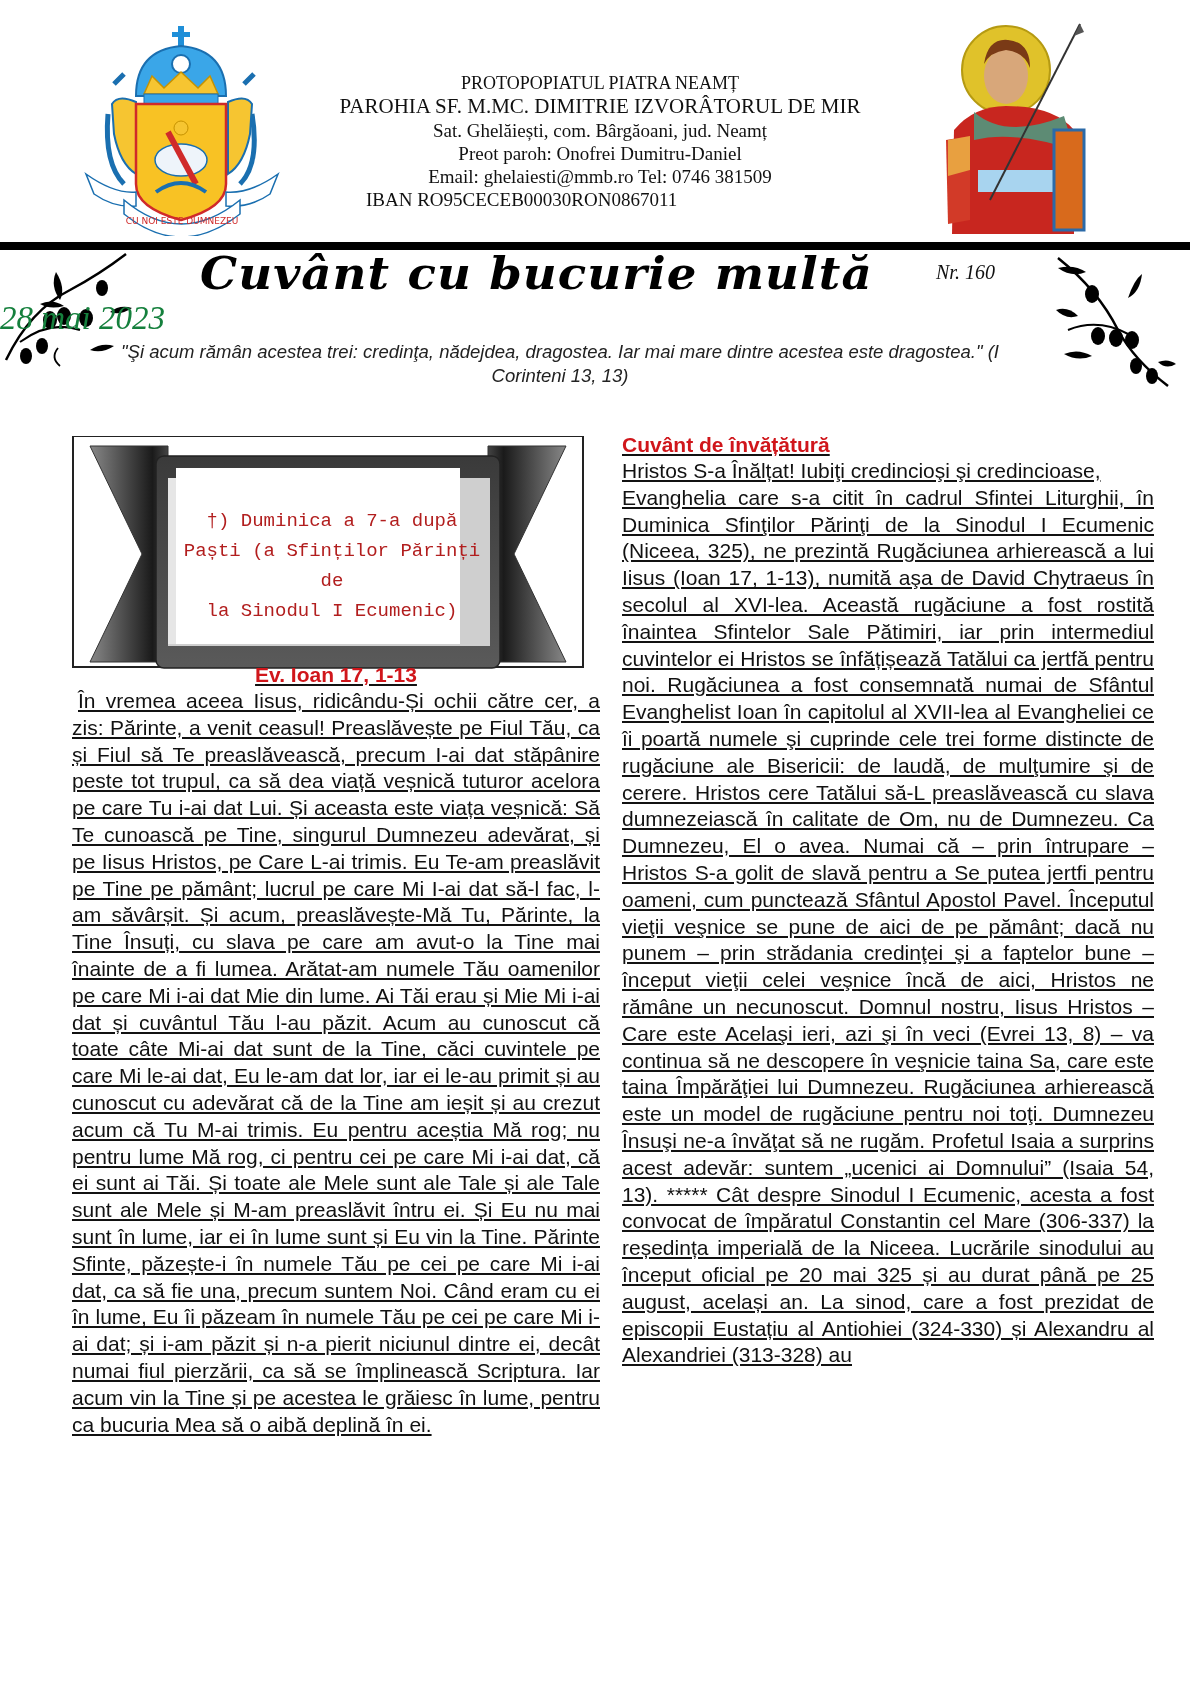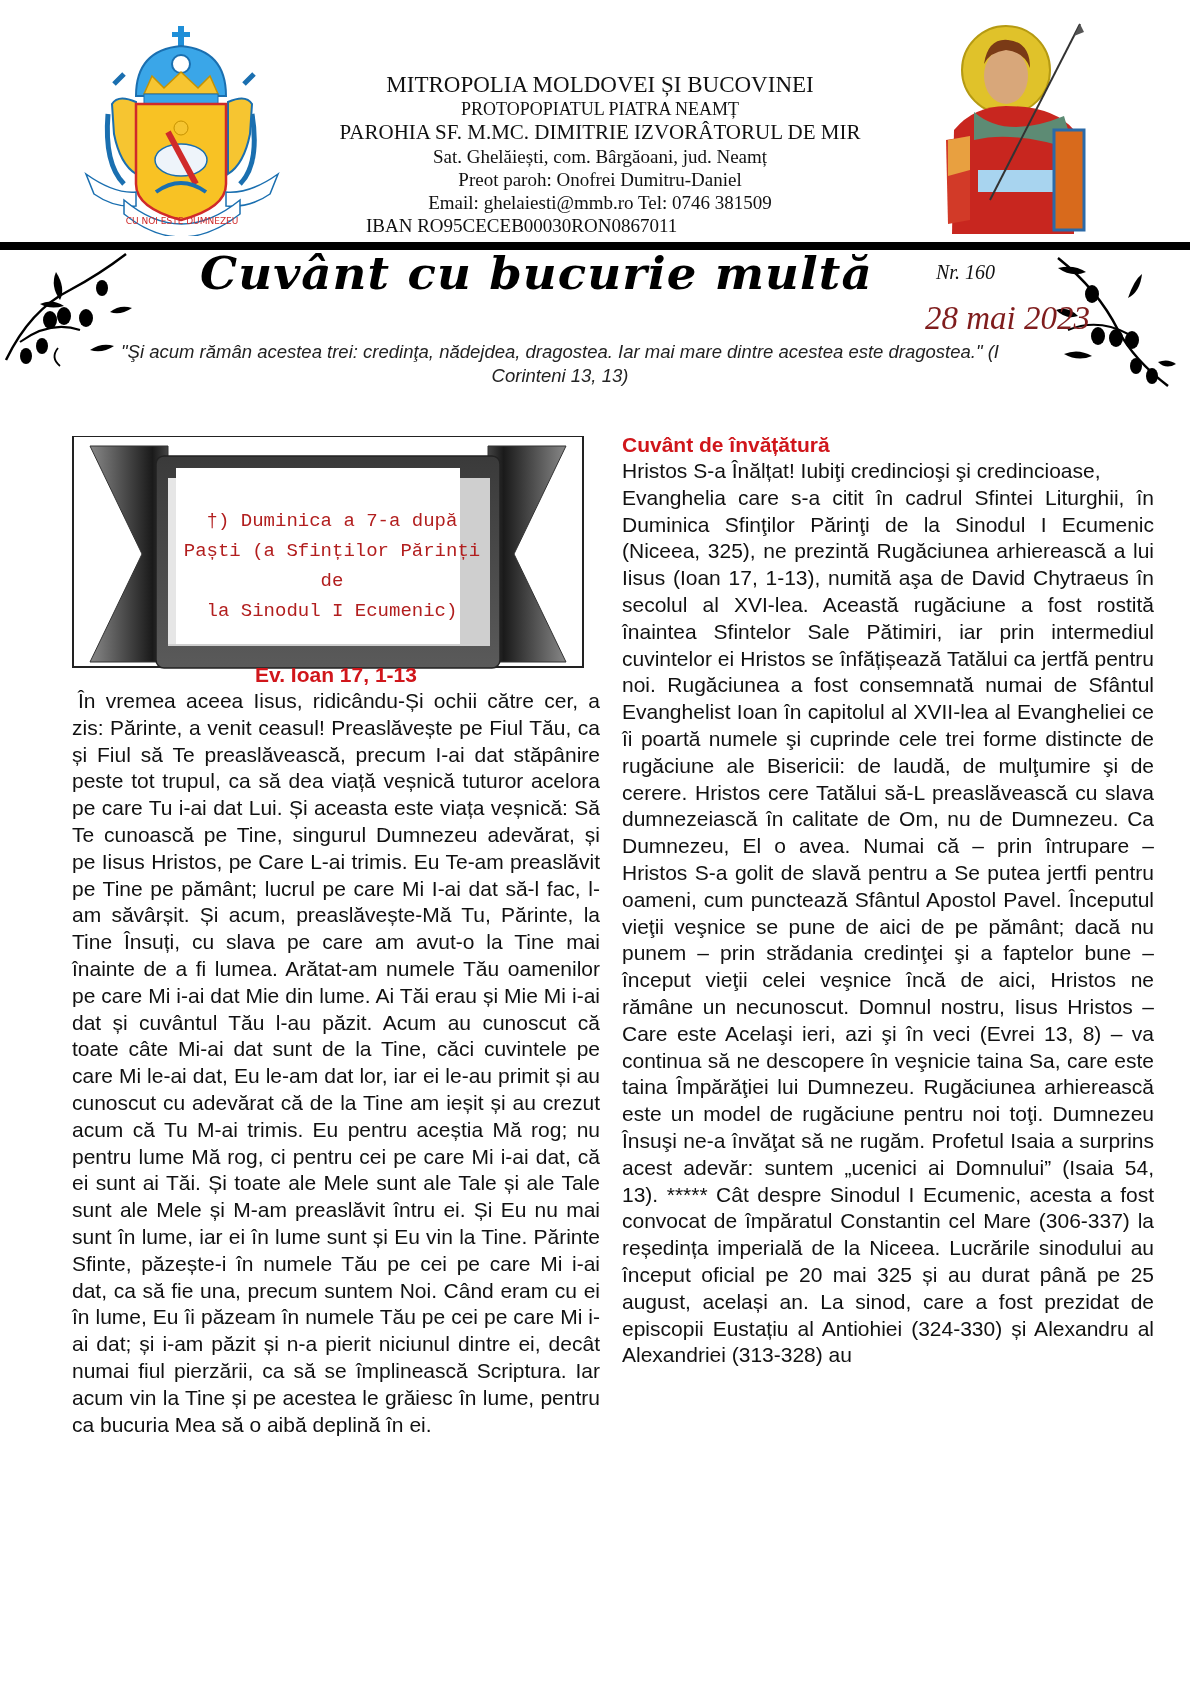--- a/index.html
+++ b/index.html
@@ -22,35 +22,35 @@
 
   .olive { position: absolute; }
   .olive.left { left: 0; top: 250px; width: 140px; height: 120px; }
   .olive.right { left: 1038px; top: 250px; width: 140px; height: 140px; }
 
   .title { position: absolute; left: 200px; top: 248px; width: 660px; text-align: left;
     font-family: "DejaVu Serif", serif; font-style: italic; font-weight: bold;
     font-size: 44px; letter-spacing: 1px; color: #000; transform: scaleX(1.06); transform-origin: left; }
   .issue-nr { position: absolute; left: 936px; top: 261px; font-family: "Liberation Serif", serif;
     font-style: italic; font-size: 20px; color: #111; }
-  .date { position: absolute; left: 0; width: 1090px; top: 300px; text-align: right;
-    font-family: "Liberation Serif", serif; font-style: italic; font-size: 33px; color: #7f1d1d; }
+  .date { position: absolute; left: 0; width: 1090px; top: 300px; text-align: left;
+    font-family: "Liberation Serif", serif; font-style: italic; font-size: 33px; color: #15803d; }
   .motto { position: absolute; left: 120px; width: 880px; top: 340px; text-align: center;
     font-family: "Liberation Sans", sans-serif; font-style: italic; font-size: 18.5px; line-height: 24px; color: #222; }
 
   
   .banner { position: absolute; left: 72px; top: 436px; width: 512px; height: 240px; }
   .banner-frame { position: absolute; left: 0; top: 0; width: 512px; height: 232px; border: 2px solid #222; border-top-width: 1px; background: #fff; }
   .banner svg { position: absolute; left: 0; top: 0; }
   .banner-text { position: absolute; left: 110px; top: 70px; width: 300px; text-align: center;
     font-family: Liberation Mono, monospace; font-size: 19px; line-height: 30px; color: #b21e1e; }
 
   
   .col { position: absolute; font-family: "Liberation Sans", sans-serif; font-size: 21px; line-height: 26.8px;
-    text-align: justify; color: #111; }
+    text-align: justify; color: #111; text-decoration: underline; }
   .col.left { left: 72px; top: 690px; width: 528px; }
   .col.right { left: 622px; top: 432px; width: 532px; }
 
   .gospel-ref { text-align: center; font-weight: bold; color: #d0161b; font-size: 21px; line-height: 26px; }
   .section-title { font-weight: bold; color: #d0161b; font-size: 21px; line-height: 26px; text-align: left; }
   .para { text-indent: 0; }
   .para.indent { text-indent: 6px; }
 </style>
 </head>
 <body>
@@ -79,21 +79,20 @@
     <path d="M72 168 Q97 150 122 168" stroke="#1a6fb0" stroke-width="4" fill="none"></path>
 
     <path d="M2 150 Q30 170 52 168 L52 182 Q30 184 10 170 Z" fill="#fff" stroke="#1a6fb0" stroke-width="1.5"></path>
     <path d="M194 150 Q166 170 142 168 L142 182 Q166 184 186 170 Z" fill="#fff" stroke="#1a6fb0" stroke-width="1.5"></path>
     <path d="M40 176 Q97 224 156 176 L156 190 Q97 236 40 190 Z" fill="#fff" stroke="#1a6fb0" stroke-width="1.5"></path>
     <text x="98" y="200" font-family="DejaVu Sans, sans-serif" font-size="9" fill="#d02a2a" text-anchor="middle">CU NOI ESTE DUMNEZEU</text>
   </svg>
 </div>
 
 <div class="org-block">
-  <div class="l1">MITROPOLIA MOLDOVEI ȘI BUCOVINEI</div>
   <div class="l2">PROTOPOPIATUL PIATRA NEAMȚ</div>
   <div class="l3">PAROHIA SF. M.MC. DIMITRIE IZVORÂTORUL DE MIR</div>
   <div class="l4">Sat. Ghelăiești, com. Bârgăoani, jud. Neamț</div>
   <div class="l4">Preot paroh: Onofrei Dumitru-Daniel</div>
   <div class="l4">Email: ghelaiesti@mmb.ro Tel: 0746 381509</div>
   <div class="l4 iban">IBAN RO95CECEB00030RON0867011</div>
 </div>
 
 <div class="icon-saint">
   <svg width="158" height="216" viewBox="0 0 158 216">

